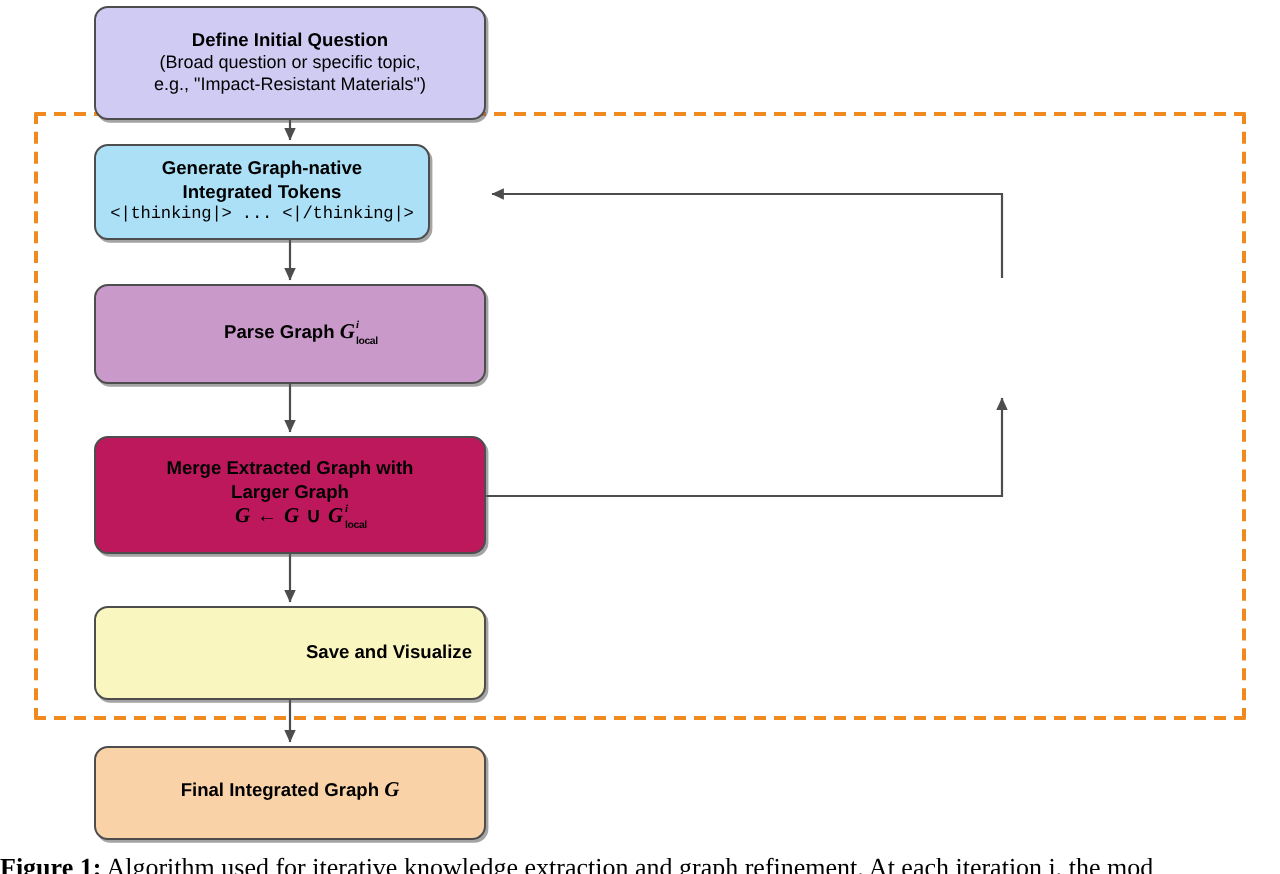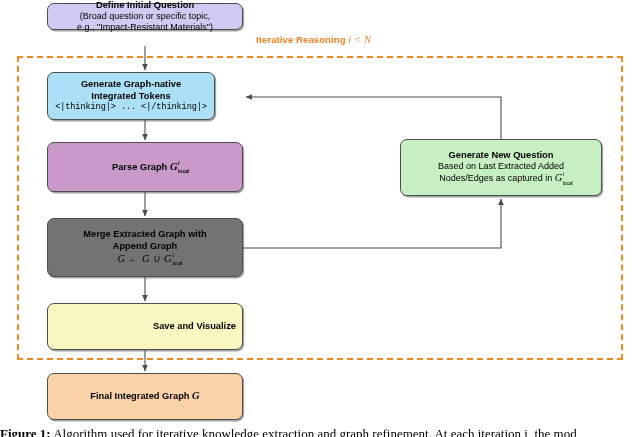--- a/index.html
+++ b/index.html
@@ -85,28 +85,29 @@
     font-family:"Liberation Serif", serif;
     font-style:italic;
     font-size:10.5px;
   }
   .formula{
     font-family:"Liberation Serif", serif;
     font-size:10px;
     white-space:nowrap;
     margin-top:1px;
     letter-spacing:.5px;
+    font-weight:bold;
   }
   .formula .op{font-style:normal;padding:0 3px;}
 
   
-  #node-define   {left:47px;  top:3px;   width:196px; height:27px; background:#CFCBF2;}
+  #node-define   {left:47px;  top:3px;   width:196px; height:57px; background:#CFCBF2;}
   #node-generate {left:47px;  top:72px;  width:168px; height:48px; background:#ABE0F7;}
   #node-parse    {left:47px;  top:142px; width:196px; height:50px; background:#C99AC9;gap:28px;}
-  #node-merge    {left:47px;  top:218px; width:196px; height:59px; background:#737373;justify-content:center;}
+  #node-merge    {left:47px;  top:218px; width:196px; height:59px; background:#be185d;justify-content:center;}
   #node-save     {left:47px;  top:303px; width:196px; height:47px; background:#FAF6C0;align-items:flex-end;}
   #node-final    {left:47px;  top:373px; width:196px; height:47px; background:#FAD2A8;text-align:center;}
   #node-newq     {left:400px; top:139px; width:202px; height:57px; background:#C6EFC2;}
 
   
   #wires{position:absolute;left:0;top:0;width:640px;height:437px;}
 
   
   .caption{
     position:absolute;
@@ -118,24 +119,20 @@
     overflow:hidden;
   }
   .caption b{font-weight:bold;}
 </style>
 </head>
 <body>
 
 <div id="figure">
 
   <div class="loop-region"></div>
-  <div class="loop-label">
-    <span>Iterative Reasoning</span>
-    <span class="mathi">i &lt; N</span>
-  </div>
 
   <svg id="wires" viewBox="0 0 640 437">
     <defs>
       <marker id="ah" markerWidth="7" markerHeight="7" refX="5.4" refY="2.6" orient="auto">
         <path d="M0,0 L5.6,2.6 L0,5.2 z" fill="#4d4d4d"></path>
       </marker>
     </defs>
     <g stroke="#4d4d4d" stroke-width="1.1" fill="none">
 
       <line x1="145" y1="46" x2="145" y2="70" marker-end="url(#ah)"></line>
@@ -170,44 +167,36 @@
     <div class="ttl">
       <span>Parse Graph</span>
       <span class="gcal">
         <span>G</span><sup>i</sup><sub>local</sub>
       </span>
     </div>
   </div>
 
   <div class="node" id="node-merge">
     <div class="ttl">Merge Extracted Graph with</div>
-    <div class="ttl">Append Graph</div>
+    <div class="ttl">Larger Graph</div>
     <div class="formula">
       <span class="gplain">G</span><span class="op">←</span><span class="gplain">G</span><span class="op">∪</span><span class="gcal"><span>G</span><sup>i</sup><sub>local</sub></span>
     </div>
   </div>
 
   <div class="node" id="node-save">
     <div class="ttl">Save and Visualize</div>
   </div>
 
   <div class="node" id="node-final">
     <div class="ttl">
       <span>Final Integrated Graph</span>
       <span class="gplain">G</span>
     </div>
   </div>
 
-  <div class="node" id="node-newq">
-    <div class="ttl">Generate New Question</div>
-    <div class="sub">Based on Last Extracted Added</div>
-    <div class="sub">
-      <span>Nodes/Edges as captured in</span>
-      <span class="gcal"><span>G</span><sup>i</sup><sub>local</sub></span>
-    </div>
-  </div>
 
   <div class="caption">
     <b>Figure 1:</b>
     <span>Algorithm used for iterative knowledge extraction and graph refinement. At each iteration i, the mod</span>
   </div>
 
 </div>
 
 </body></html>

